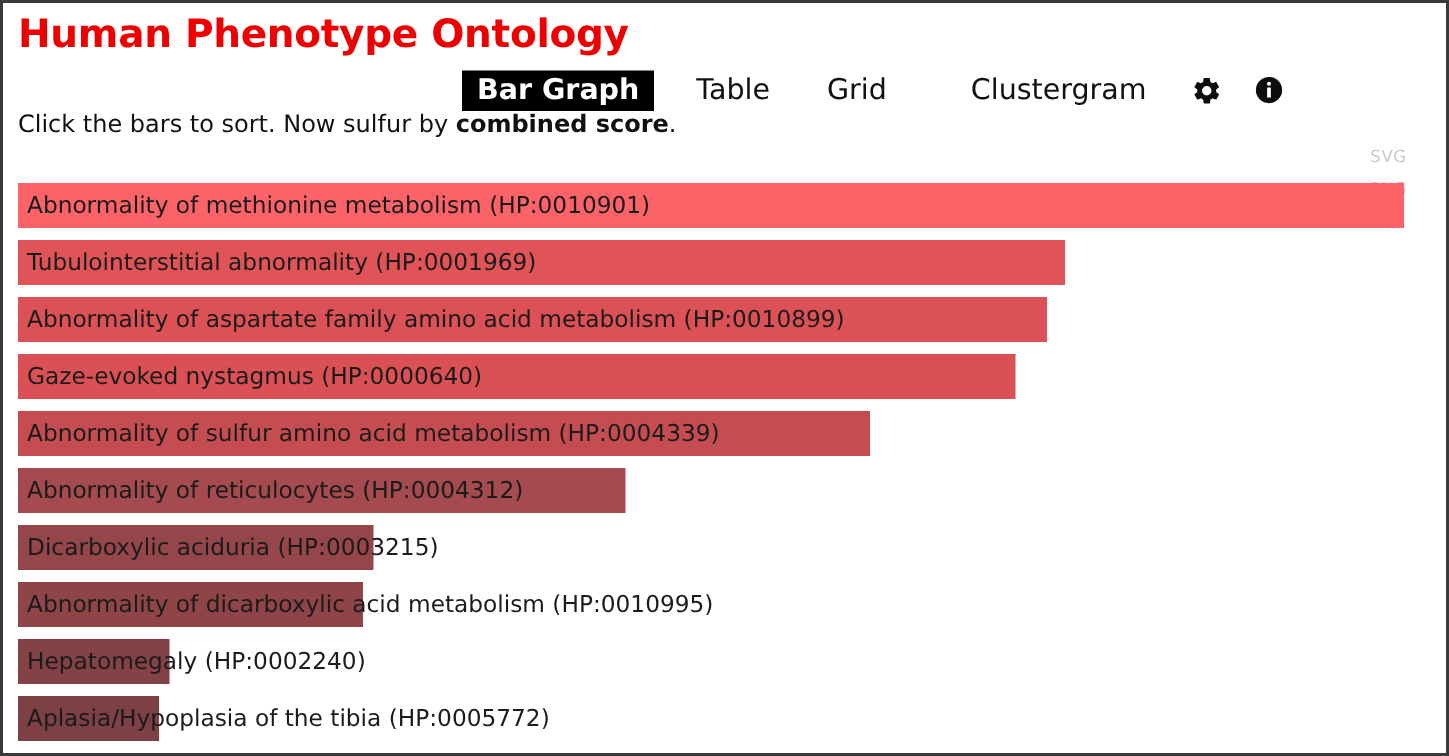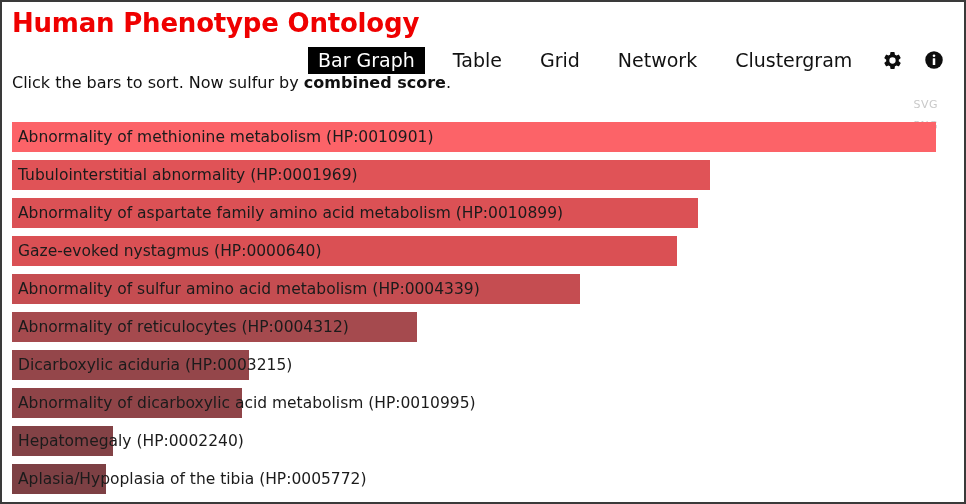--- a/index.html
+++ b/index.html
@@ -54,21 +54,21 @@
   .tab {
     font-size: 19px;
     color: #111111;
     padding: 3px 10px;
     cursor: pointer;
     line-height: 21px;
   }
   .tab.active {
     background: #000000;
     color: #ffffff;
-    font-weight: normal;
+    font-weight: bold;
   }
   .tab-sep { width: 18px; }
 
   .icon-btn {
     display: inline-flex;
     align-items: center;
     justify-content: center;
     width: 24px;
     height: 24px;
     cursor: pointer;
@@ -141,21 +141,20 @@
 
   <div class="title">Human Phenotype Ontology</div>
 
   <div class="tabs">
     <div class="tab active">Bar Graph</div>
     <div class="tab-sep"></div>
     <div class="tab">Table</div>
     <div class="tab-sep"></div>
     <div class="tab">Grid</div>
     <div class="tab-sep"></div>
-    <div class="tab">Network</div>
     <div class="tab-sep"></div>
     <div class="tab">Clustergram</div>
     <div class="tab-sep"></div>
 
     <div class="icon-btn">
       <svg width="21" height="21" viewBox="0 0 24 24" aria-hidden="true">
         <path fill="#0d0d0d" d="M19.14 12.94a7.5 7.5 0 0 0 .05-.94 7.5 7.5 0 0 0-.05-.94l2.03-1.58a.5.5 0 0 0 .12-.62l-1.92-3.32a.5.5 0 0 0-.6-.22l-2.39.96a7.3 7.3 0 0 0-1.62-.94l-.36-2.54a.5.5 0 0 0-.5-.42h-3.84a.5.5 0 0 0-.5.42l-.36 2.54c-.59.24-1.13.56-1.62.94l-2.39-.96a.5.5 0 0 0-.6.22L2.71 8.86a.5.5 0 0 0 .12.62l2.03 1.58a7.5 7.5 0 0 0 0 1.88l-2.03 1.58a.5.5 0 0 0-.12.62l1.92 3.32c.13.22.39.3.6.22l2.39-.96c.49.38 1.03.7 1.62.94l.36 2.54c.04.24.25.42.5.42h3.84c.25 0 .46-.18.5-.42l.36-2.54c.59-.24 1.13-.56 1.62-.94l2.39.96c.21.08.47 0 .6-.22l1.92-3.32a.5.5 0 0 0-.12-.62l-2.03-1.58zM12 15.6A3.6 3.6 0 1 1 12 8.4a3.6 3.6 0 0 1 0 7.2z"></path>
       </svg>
     </div>
     <div class="tab-sep"></div>

